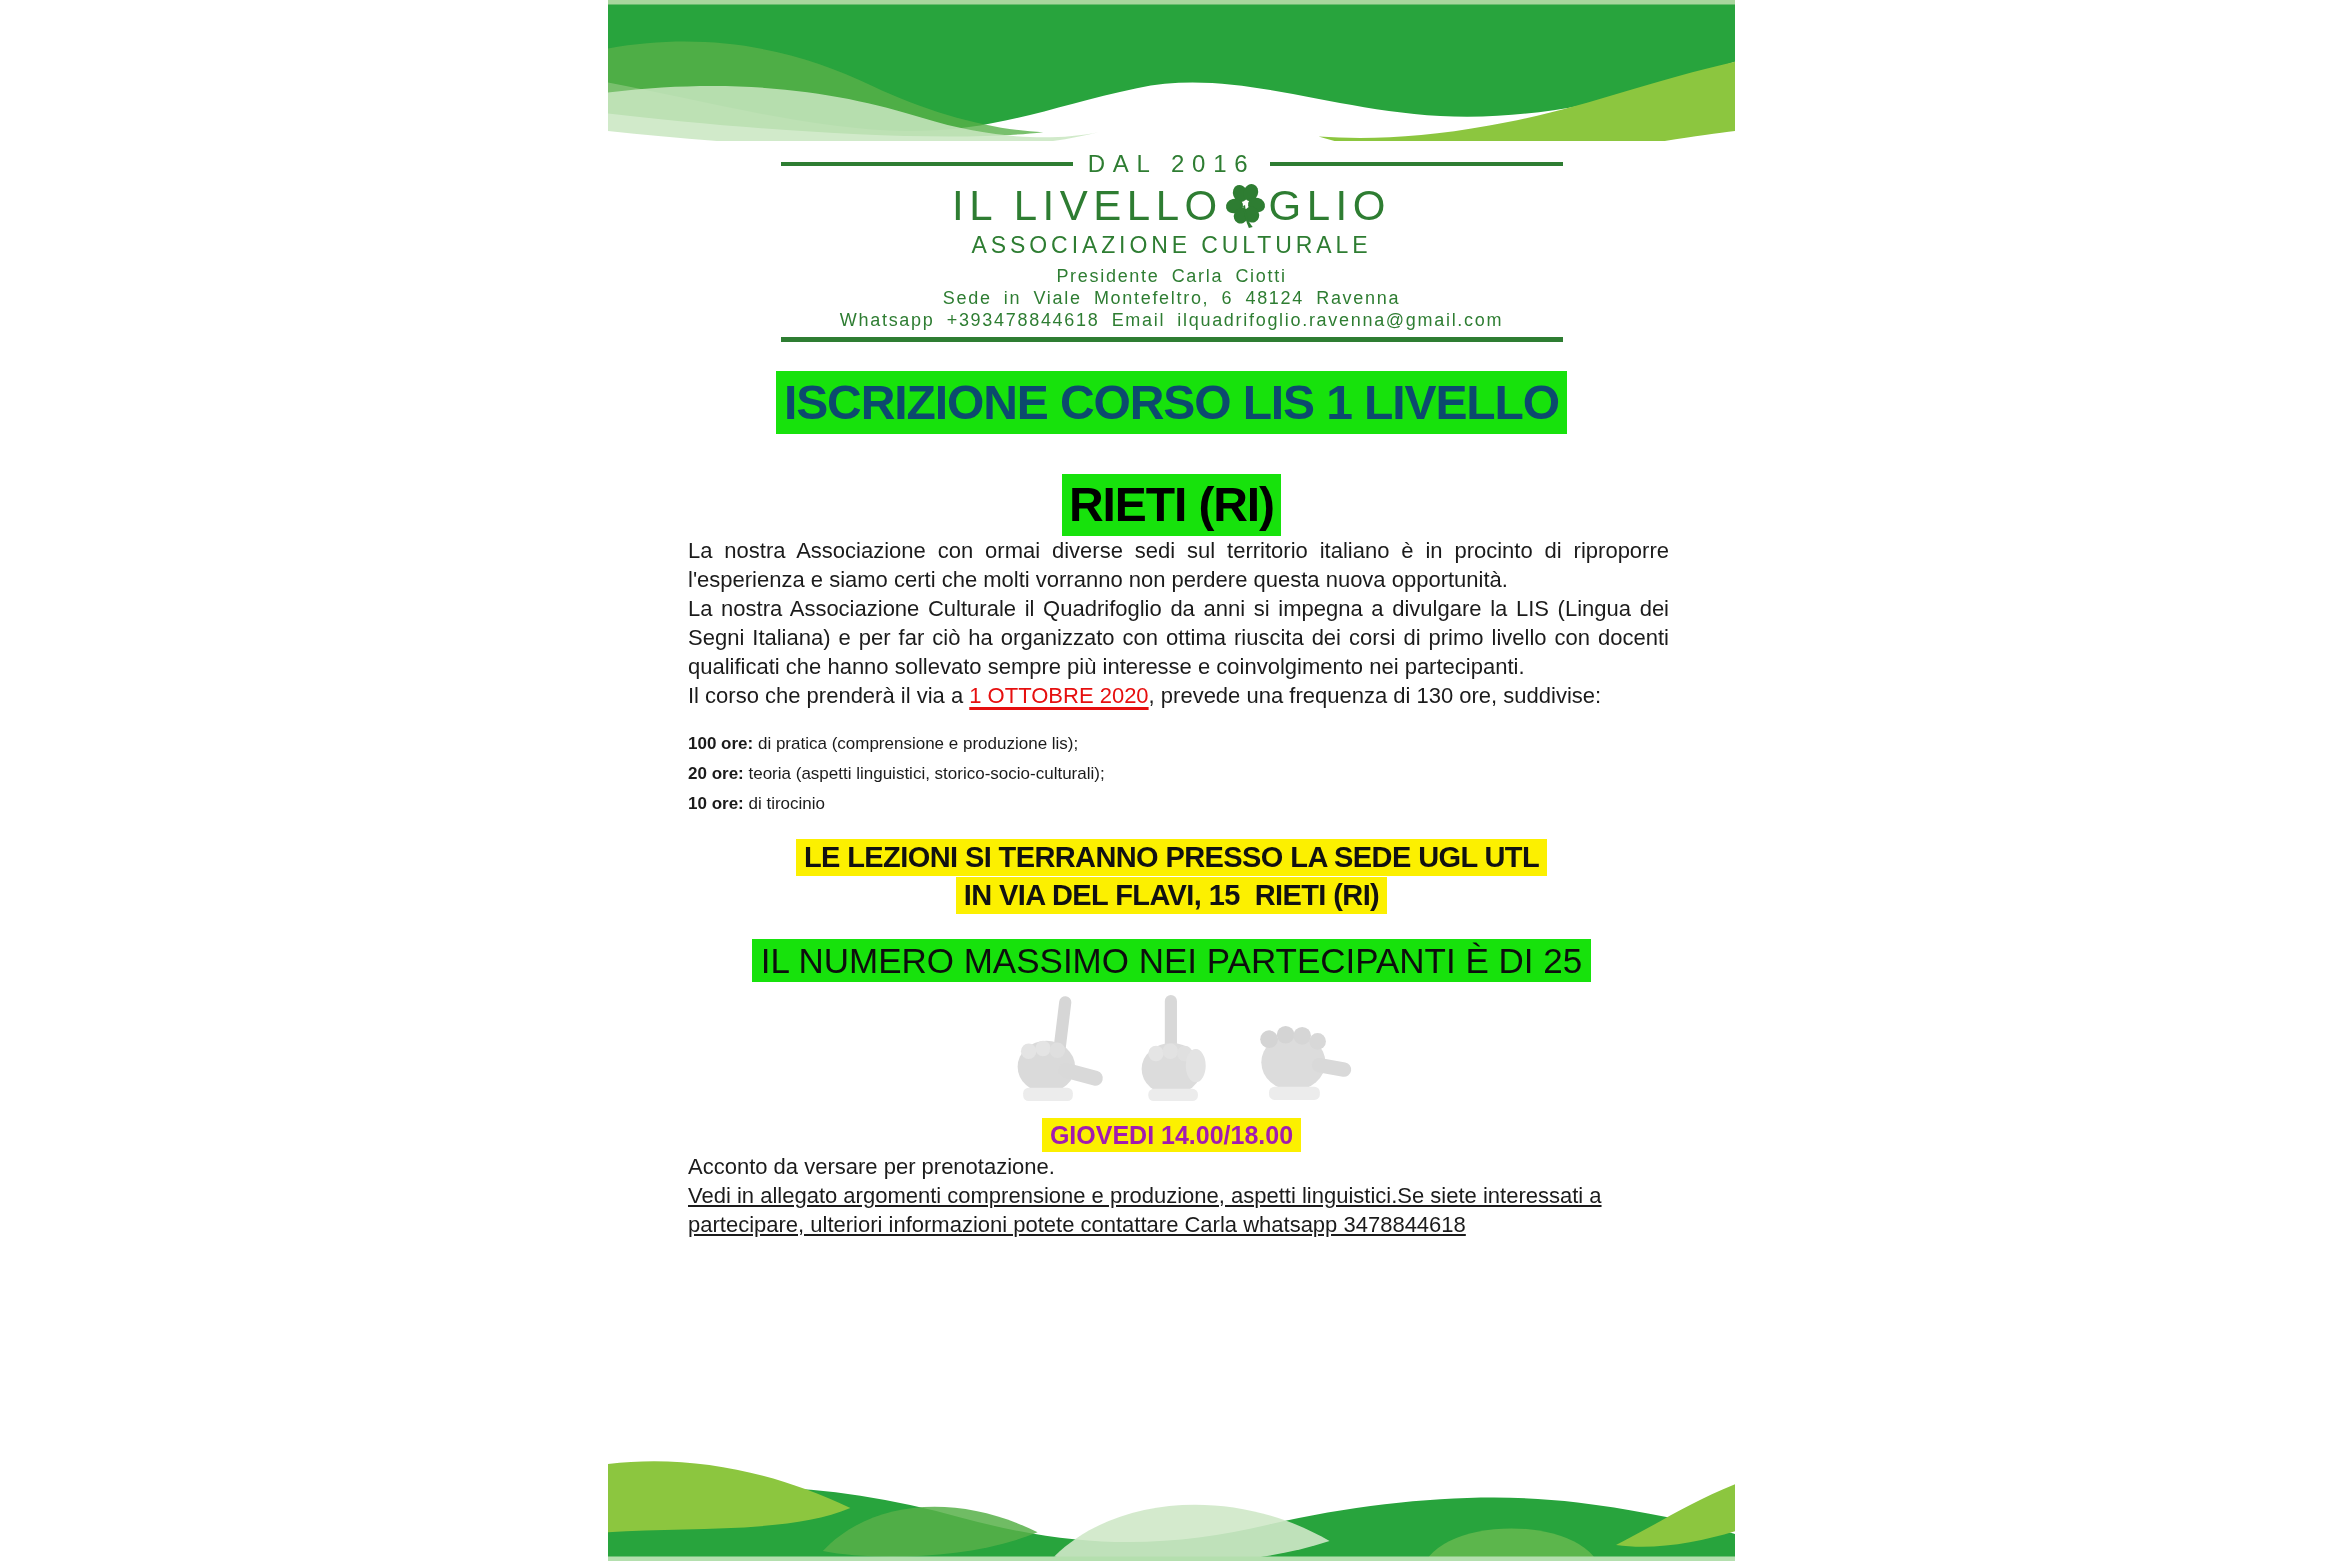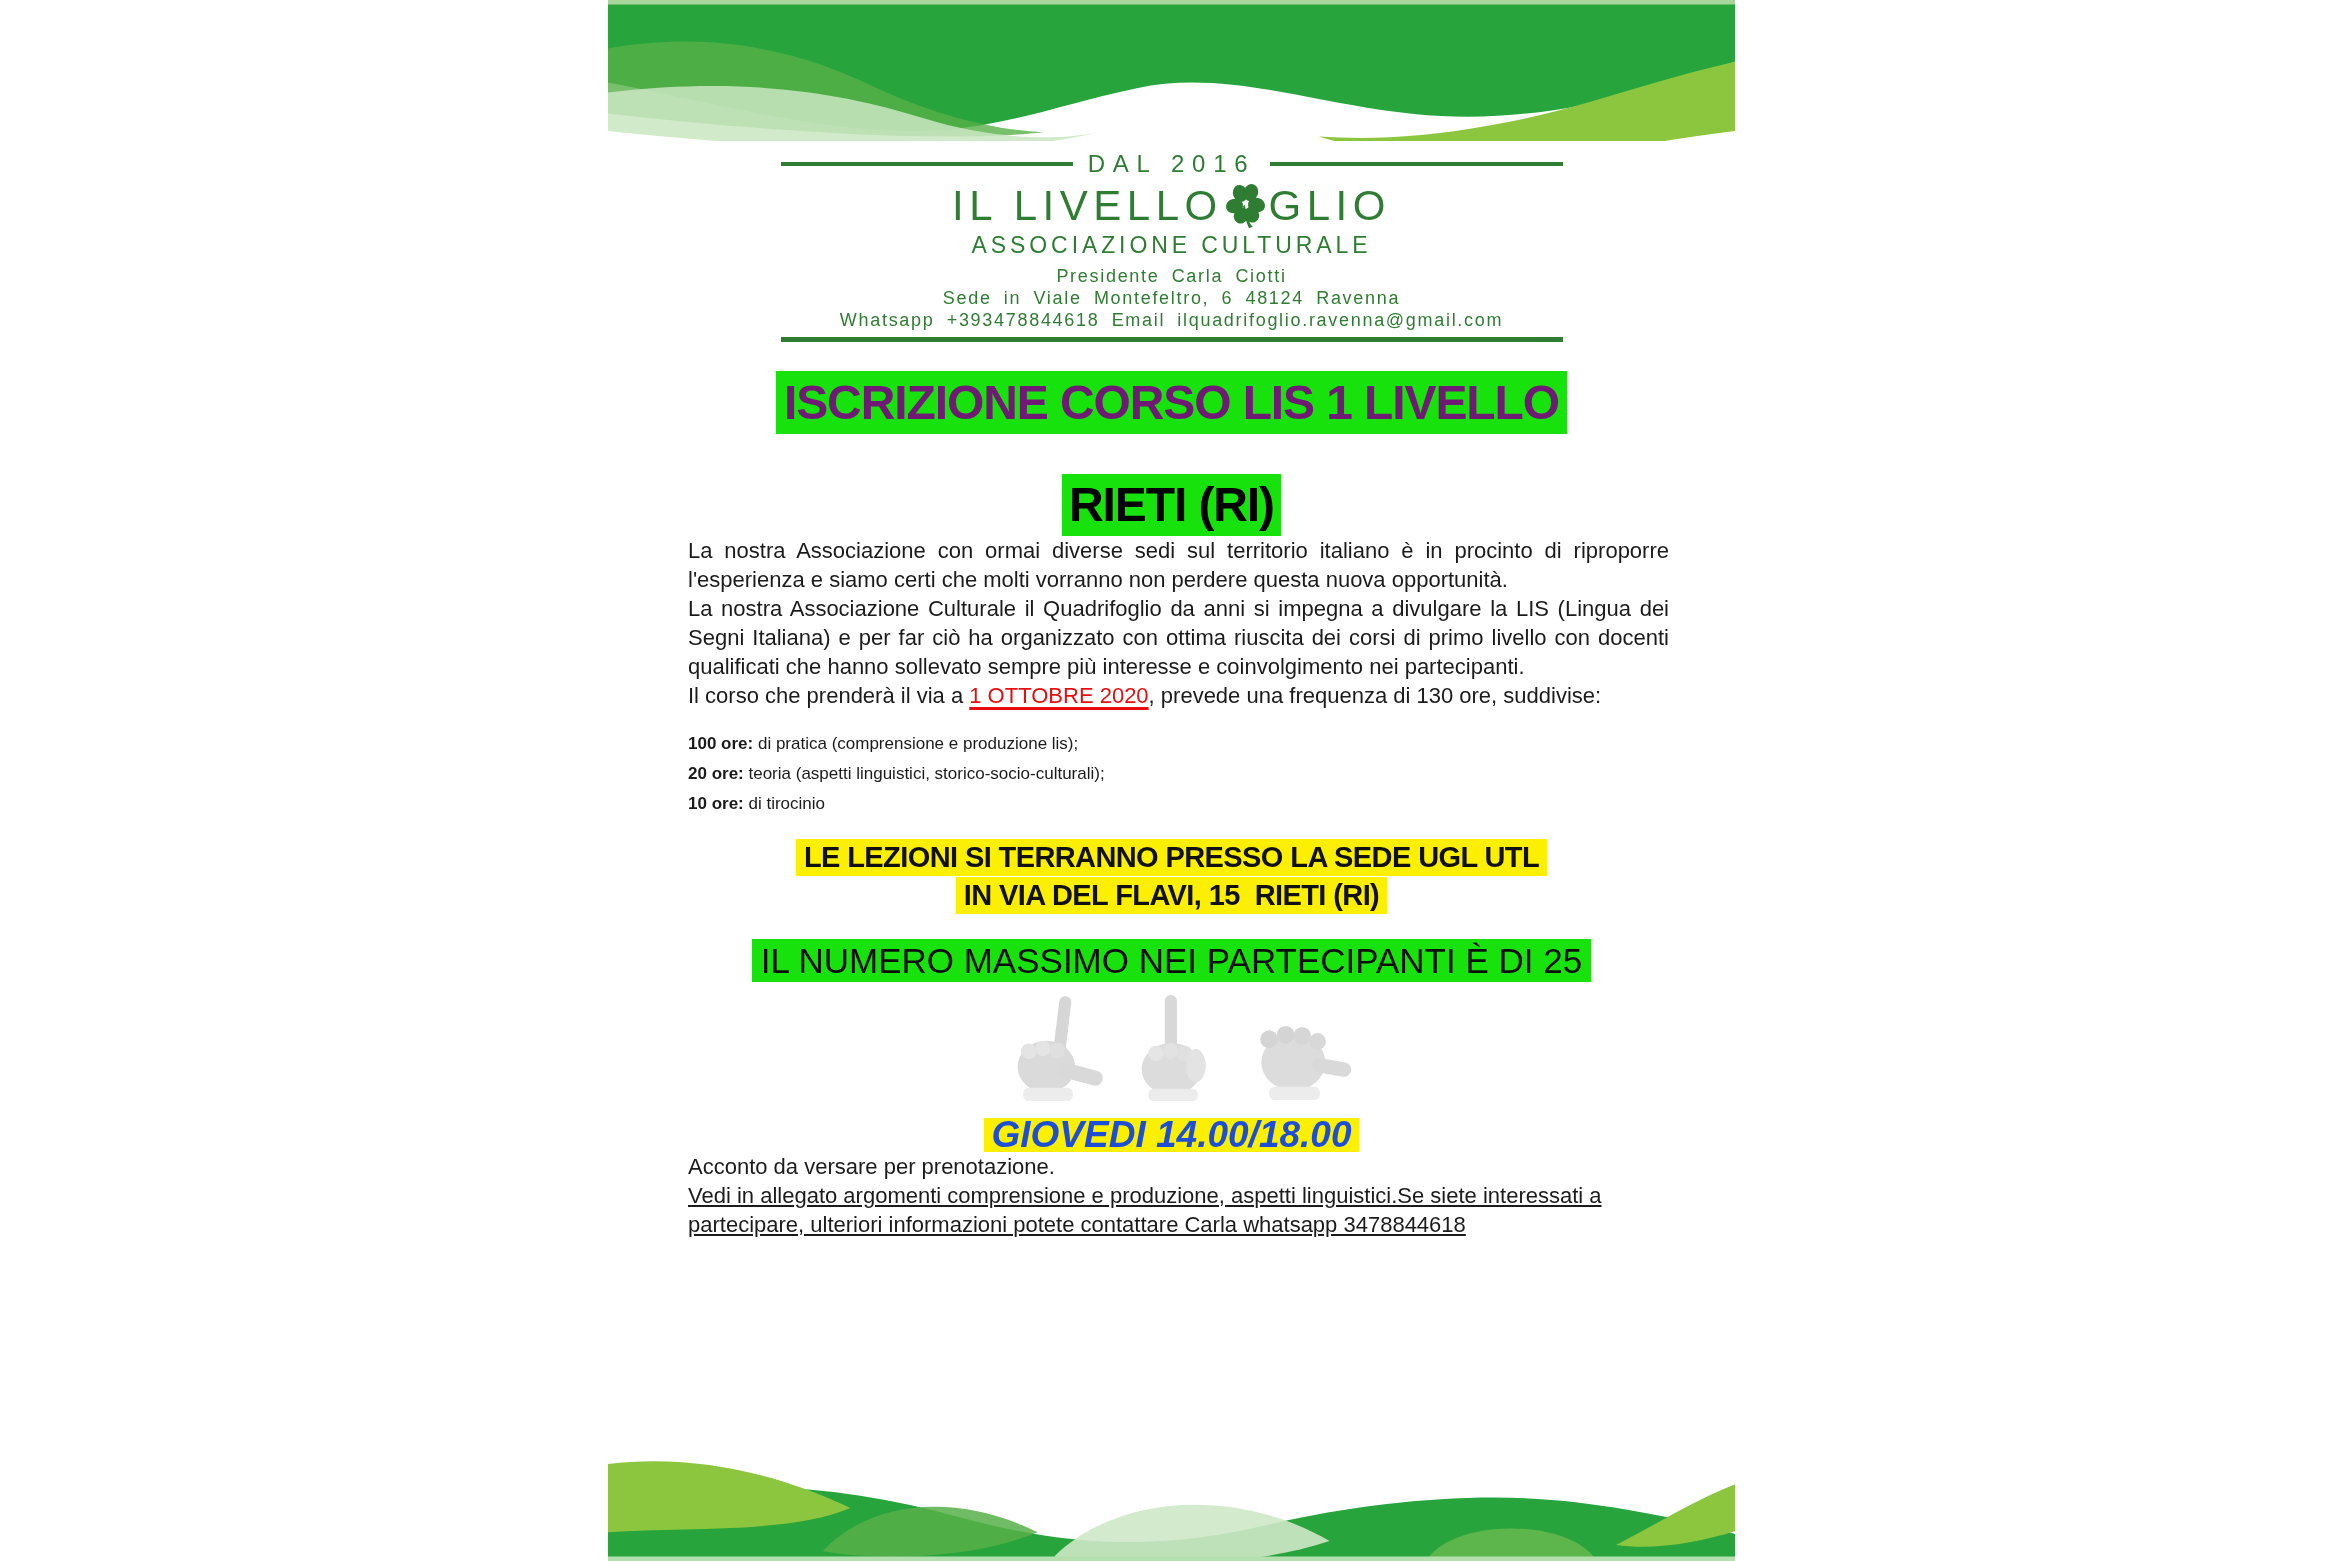--- a/index.html
+++ b/index.html
@@ -23,21 +23,21 @@
   .hline-small{margin-top:5.5px;font-size:18px;letter-spacing:1.7px;word-spacing:5.5px;line-height:22px;}
   .hline-tiny{font-size:18px;letter-spacing:1.7px;word-spacing:5.5px;line-height:22px;}
   .rule-full{width:782px;height:4.4px;background:#2e7d32;margin:6.6px auto 0 auto;}
 
   
   .center{text-align:center;}
   .hl-green{background:#17e20c;}
   .hl-yellow{background:#fcf000;}
   .main-title{margin-top:29px;}
   .main-title .hl-green{display:inline-block;font-size:48px;font-weight:bold;letter-spacing:-1.1px;
-        line-height:63px;padding:0 7.7px;color:#701a75;}
+        line-height:63px;padding:0 7.7px;color:#0c4a6e;}
   .loc-title{margin-top:40px;}
   .loc-title .hl-green{display:inline-block;font-size:48px;font-weight:bold;letter-spacing:-1.1px;
         line-height:62px;padding:0 6.6px;color:#000;}
 
   
   .textblock{padding-left:80px;padding-right:66px;}
   p.body{margin:0;font-size:22px;line-height:29px;color:#1b1b1b;}
   .j{text-align:justify;}
   .mt-p1{margin-top:24px;}
   .mt-p2{margin-top:24px;}
@@ -51,22 +51,22 @@
   
   .venue{margin-top:20px;}
   .venue .hl-yellow{display:inline-block;font-size:29px;font-weight:bold;letter-spacing:-0.6px;
         line-height:35px;padding:1.1px 7.7px;white-space:pre-wrap;color:#111;}
   .venue-line2{margin-top:1.1px;}
   .max-row{margin-top:25px;}
   .max-row .hl-green{display:inline-block;font-size:35px;font-weight:normal;line-height:43px;
         padding:0 8.8px;color:#0d0d0d;}
   .hands{margin-top:13.2px;display:flex;justify-content:center;gap:7.7px;height:106px;}
   .sched-row{margin-top:16.5px;}
-  .sched-row .hl-yellow{display:inline-block;font-size:37px;font-weight:bold;line-height:34px;
-        padding:0 7.7px;color:#1d4ed8;font-style:italic;}
+  .sched-row .hl-yellow{display:inline-block;font-size:25px;font-weight:bold;line-height:34px;
+        padding:0 7.7px;color:#a21caf;}
   .mt-dep{margin-top:30px;}
   .mt-note{margin-top:25px;line-height:36px;text-decoration:underline;}
 </style>
 </head>
 <body>
 
 <div id="canvas">
   <div class="page">
 
     <svg class="wave-top" viewBox="0 0 2046 256" preserveAspectRatio="none">

